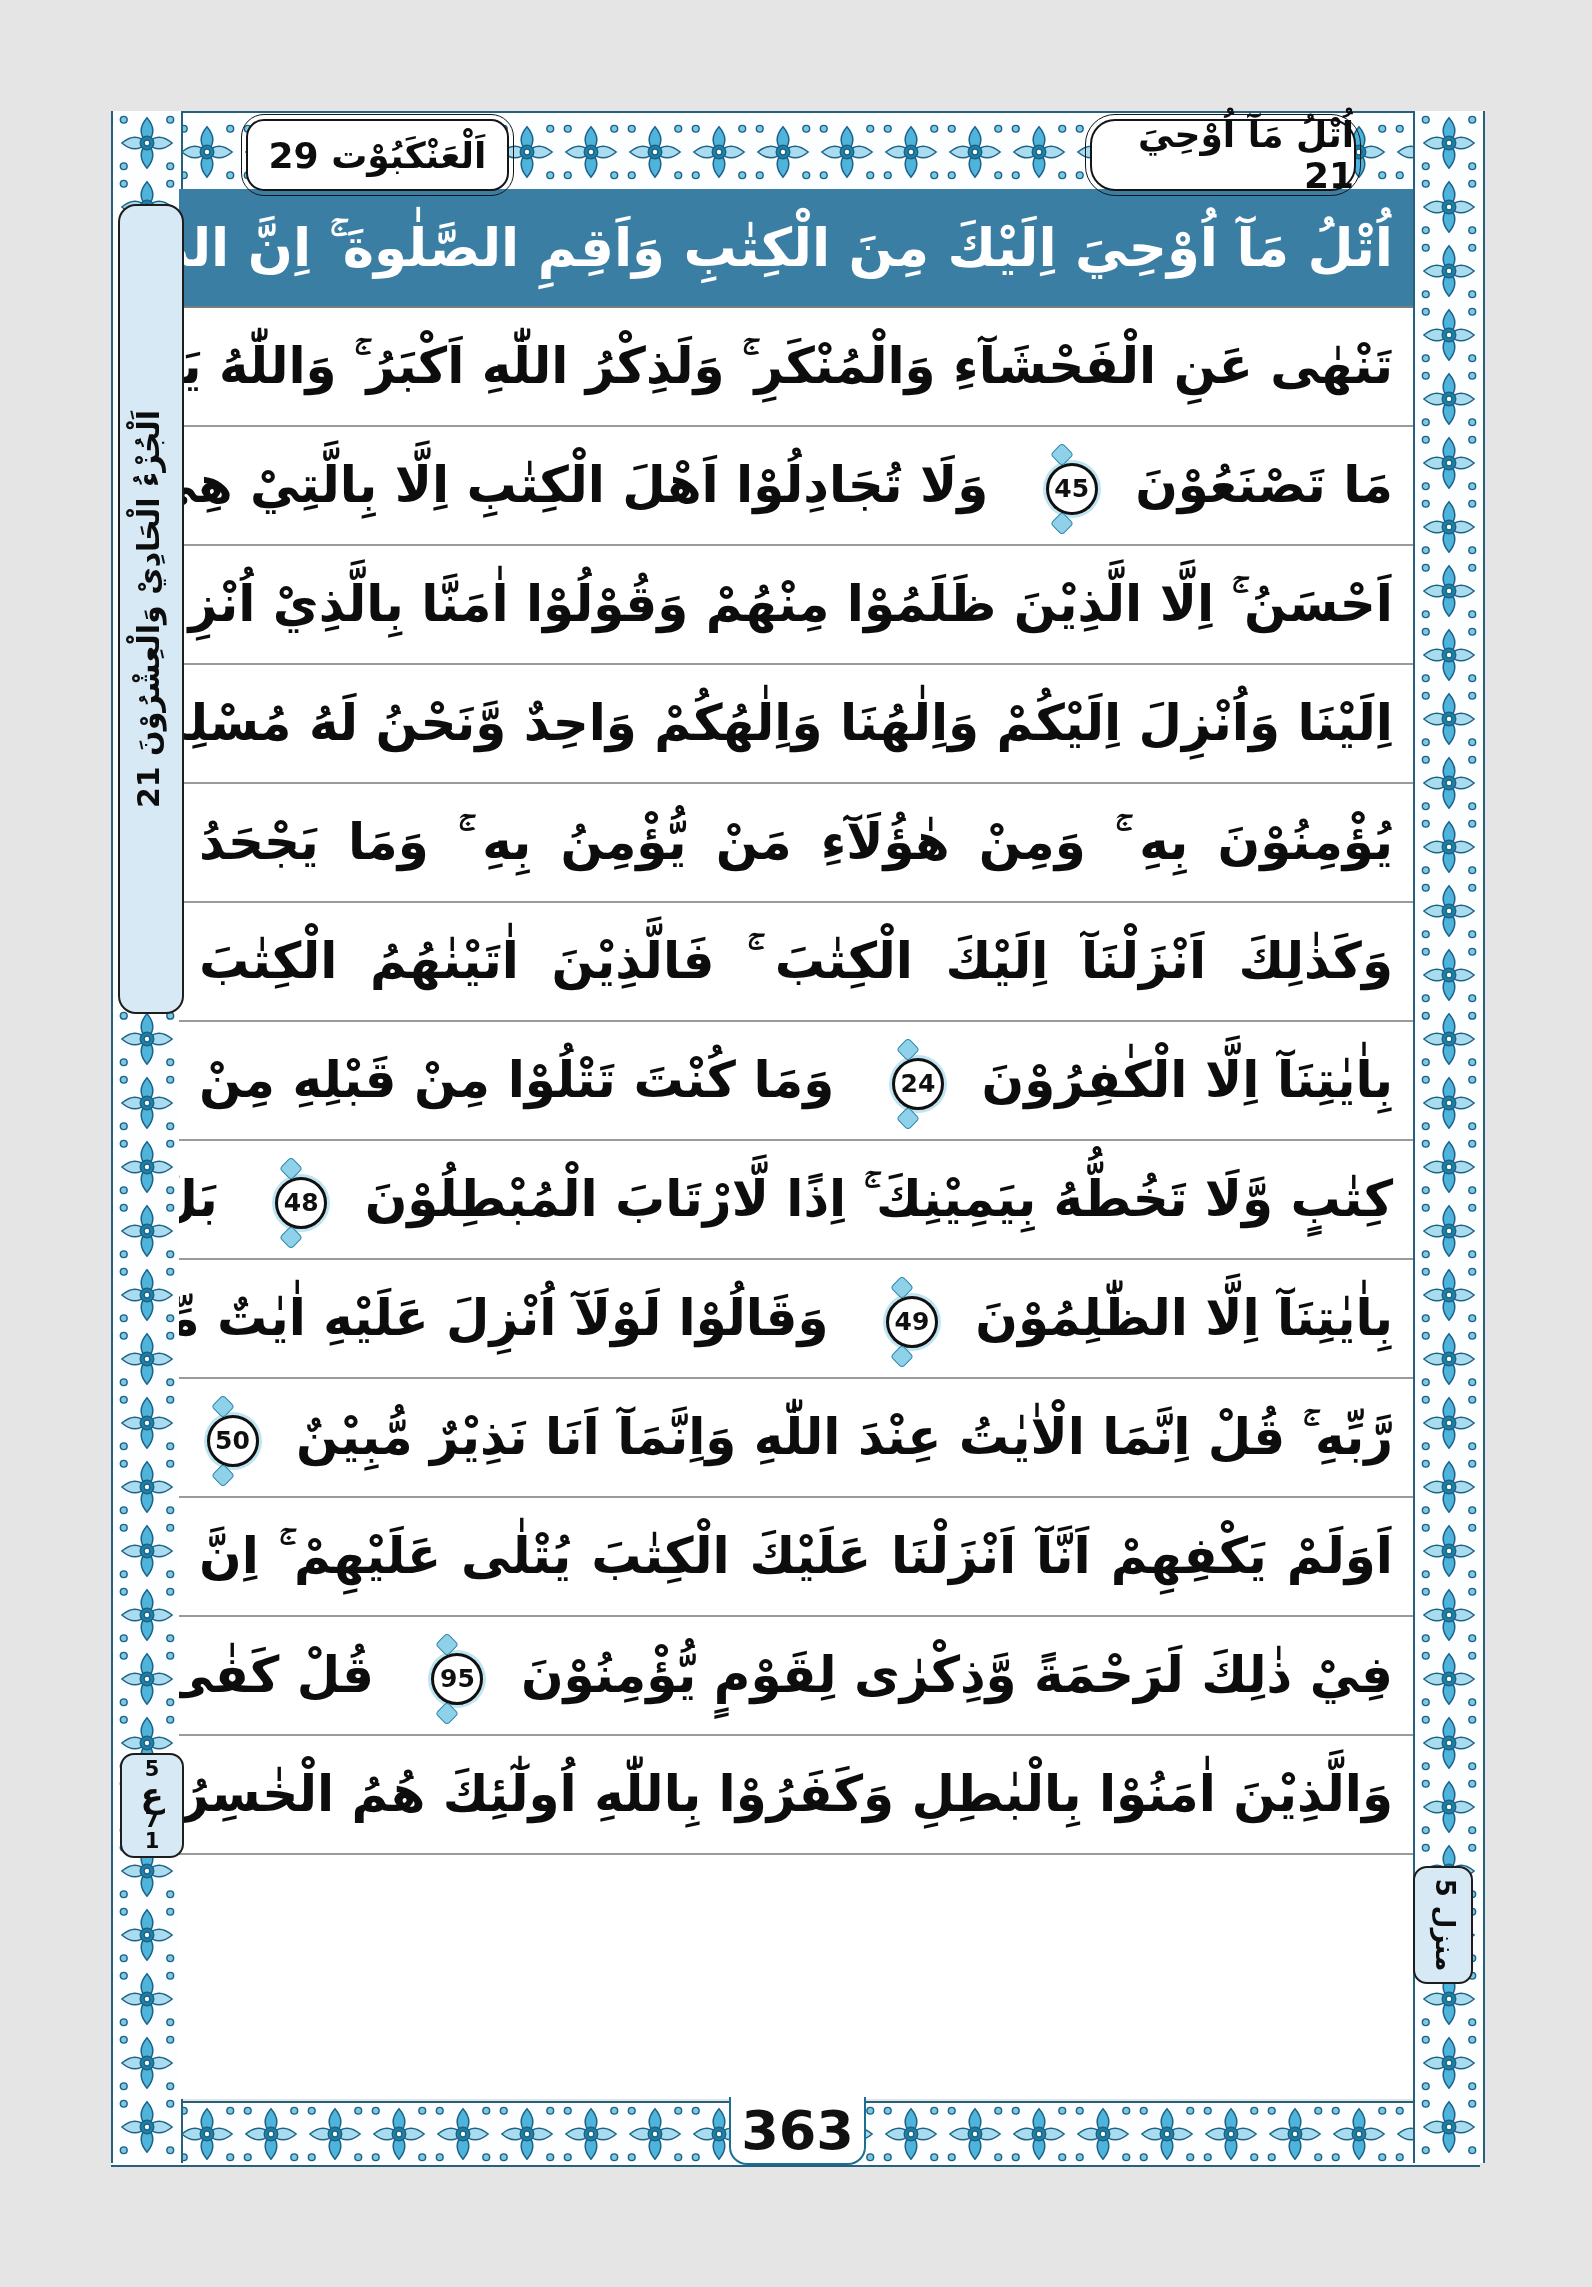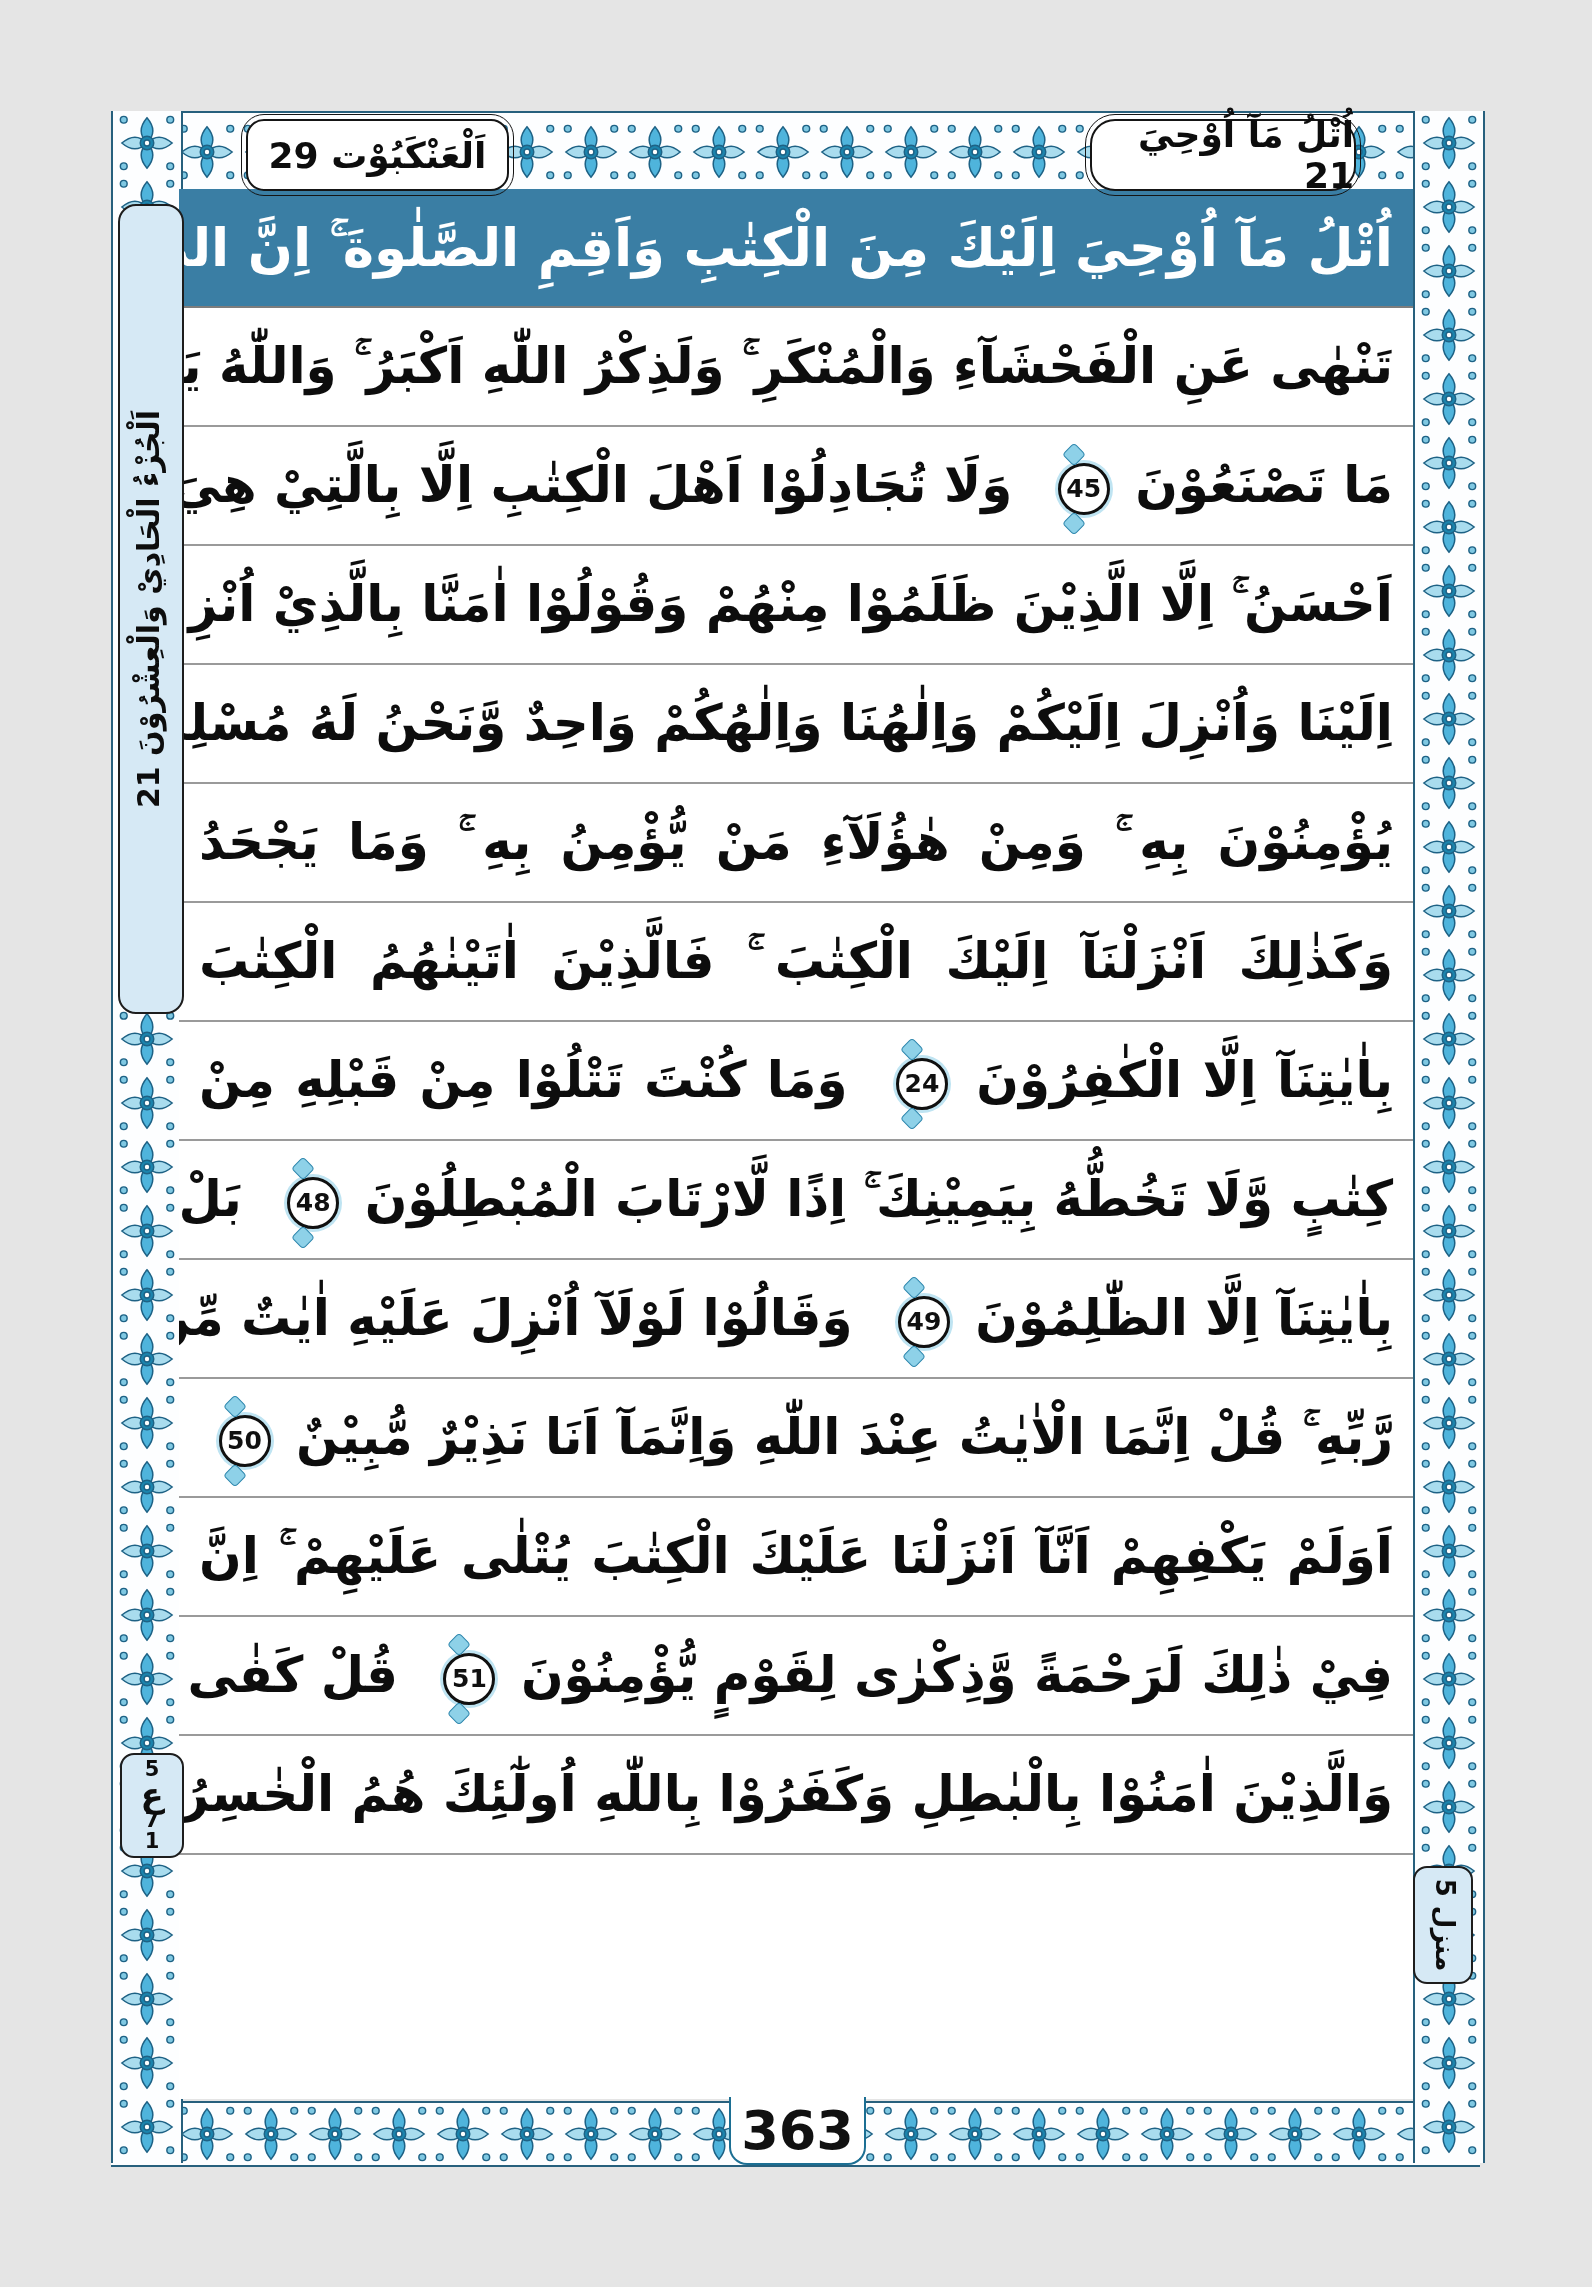--- a/index.html
+++ b/index.html
@@ -22,21 +22,21 @@
   .content{position:absolute;left:179px;top:189px;width:1234px;height:1910px;
            z-index:2;background:#fff;display:flex;flex-direction:column;}
   .line{flex:0 0 119px;height:119px;line-height:117px;padding:0 20px;box-sizing:border-box;
         direction:rtl;unicode-bidi:embed;text-align:justify;text-align-last:justify;
         font-size:50px;font-weight:700;color:#0d0d0d;border-bottom:2px solid #9a9a9a;
         white-space:nowrap;overflow:hidden;}
   .line.highlight{background:#3a7ea4;color:#ffffff;border-bottom:2px solid #7d7d7d;font-size:53px;}
   .ayah{letter-spacing:0px;}
 
   
-  .verse-marker{position:relative;display:inline-block;vertical-align:middle;margin:0 8px;line-height:normal;padding-left:20px;}
+  .verse-marker{position:relative;display:inline-block;vertical-align:middle;margin:0 20px;line-height:normal;padding-left:20px;}
   .verse-marker::before,.verse-marker::after{content:"";position:absolute;left:50%;width:15px;height:15px;
         background:#8ed1e8;border:1.5px solid #2f87ad;border-radius:4px;transform:translateX(-50%) rotate(45deg);}
   .verse-marker::before{top:-17px;}
   .verse-marker::after{bottom:-17px;}
   .verse-circle{display:flex;align-items:center;justify-content:center;width:46px;height:46px;
         border-radius:50%;border:3px solid #101010;background:#fff;box-shadow:0 0 0 3px #bfe4f2;
         font-size:25px;font-weight:700;color:#101010;direction:ltr;}
 
   
   .name-tab{position:absolute;z-index:3;background:#fff;border:2.5px solid #151515;border-radius:18px;
@@ -1648,21 +1648,21 @@
       <div class="line"><span class="ayah">مَا تَصْنَعُوْنَ</span> <span class="verse-marker"><span class="verse-circle">45</span></span> <span class="ayah">وَلَا تُجَادِلُوْا اَهْلَ الْكِتٰبِ اِلَّا بِالَّتِيْ هِيَ</span> </div>
       <div class="line"><span class="ayah">اَحْسَنُ ۚ اِلَّا الَّذِيْنَ ظَلَمُوْا مِنْهُمْ وَقُوْلُوْا اٰمَنَّا بِالَّذِيْ اُنْزِلَ</span> </div>
       <div class="line"><span class="ayah">اِلَيْنَا وَاُنْزِلَ اِلَيْكُمْ وَاِلٰهُنَا وَاِلٰهُكُمْ وَاحِدٌ وَّنَحْنُ لَهُ مُسْلِمُوْنَ</span>  </div>
       <div class="line"><span class="ayah">يُؤْمِنُوْنَ بِهِ ۚ وَمِنْ هٰؤُلَآءِ مَنْ يُّؤْمِنُ بِهِ ۚ وَمَا يَجْحَدُ</span> </div>
       <div class="line"><span class="ayah">وَكَذٰلِكَ اَنْزَلْنَآ اِلَيْكَ الْكِتٰبَ ۚ فَالَّذِيْنَ اٰتَيْنٰهُمُ الْكِتٰبَ</span> </div>
       <div class="line"><span class="ayah">بِاٰيٰتِنَآ اِلَّا الْكٰفِرُوْنَ</span> <span class="verse-marker"><span class="verse-circle">24</span></span> <span class="ayah">وَمَا كُنْتَ تَتْلُوْا مِنْ قَبْلِهِ مِنْ</span> </div>
       <div class="line"><span class="ayah">كِتٰبٍ وَّلَا تَخُطُّهُ بِيَمِيْنِكَ ۚ اِذًا لَّارْتَابَ الْمُبْطِلُوْنَ</span> <span class="verse-marker"><span class="verse-circle">48</span></span> <span class="ayah">بَلْ</span> </div>
       <div class="line"><span class="ayah">بِاٰيٰتِنَآ اِلَّا الظّٰلِمُوْنَ</span> <span class="verse-marker"><span class="verse-circle">49</span></span> <span class="ayah">وَقَالُوْا لَوْلَآ اُنْزِلَ عَلَيْهِ اٰيٰتٌ مِّنْ</span> </div>
       <div class="line"><span class="ayah">رَّبِّهِ ۚ قُلْ اِنَّمَا الْاٰيٰتُ عِنْدَ اللّٰهِ وَاِنَّمَآ اَنَا نَذِيْرٌ مُّبِيْنٌ</span> <span class="verse-marker"><span class="verse-circle">50</span></span> </div>
       <div class="line"><span class="ayah">اَوَلَمْ يَكْفِهِمْ اَنَّآ اَنْزَلْنَا عَلَيْكَ الْكِتٰبَ يُتْلٰى عَلَيْهِمْ ۚ اِنَّ</span> </div>
-      <div class="line"><span class="ayah">فِيْ ذٰلِكَ لَرَحْمَةً وَّذِكْرٰى لِقَوْمٍ يُّؤْمِنُوْنَ</span> <span class="verse-marker"><span class="verse-circle">51</span></span> <span class="ayah">قُلْ كَفٰى بِاللّٰهِ</span> </div>
+      <div class="line"><span class="ayah">فِيْ ذٰلِكَ لَرَحْمَةً وَّذِكْرٰى لِقَوْمٍ يُّؤْمِنُوْنَ</span> <span class="verse-marker"><span class="verse-circle">95</span></span> <span class="ayah">قُلْ كَفٰى بِاللّٰهِ</span> </div>
       <div class="line"><span class="ayah">وَالَّذِيْنَ اٰمَنُوْا بِالْبٰطِلِ وَكَفَرُوْا بِاللّٰهِ اُولٰٓئِكَ هُمُ الْخٰسِرُوْنَ</span>  </div>
     </div>
 
   <div class="tab-page">
     <span>363</span>
   </div>
 
 </div>
 
 

